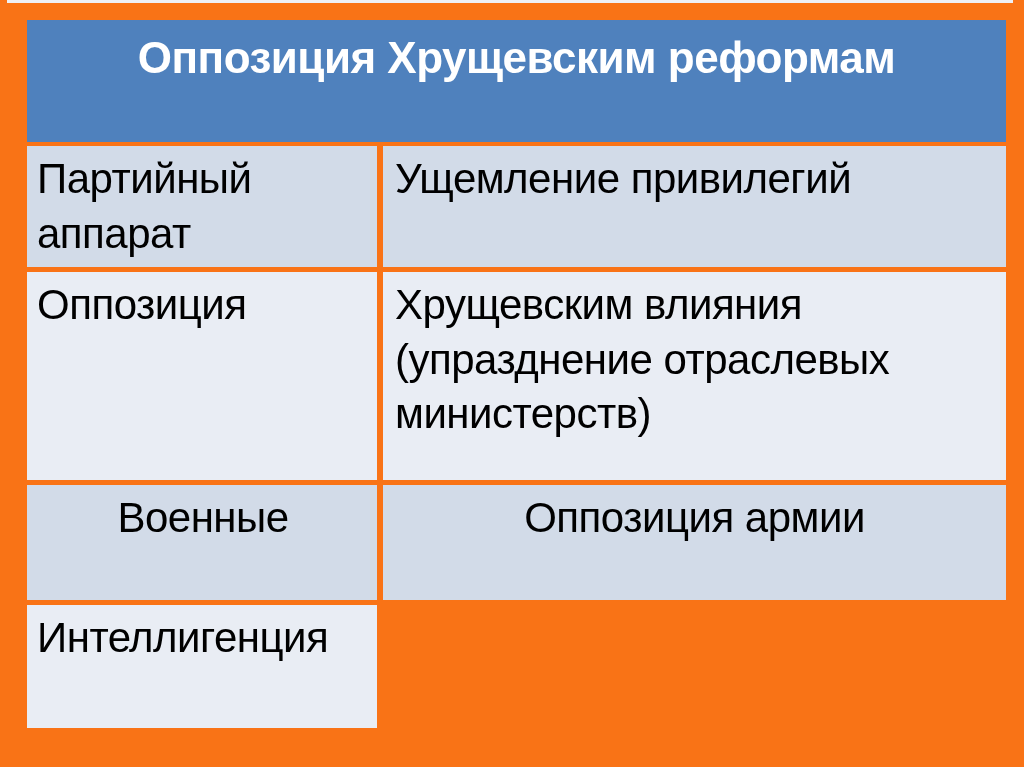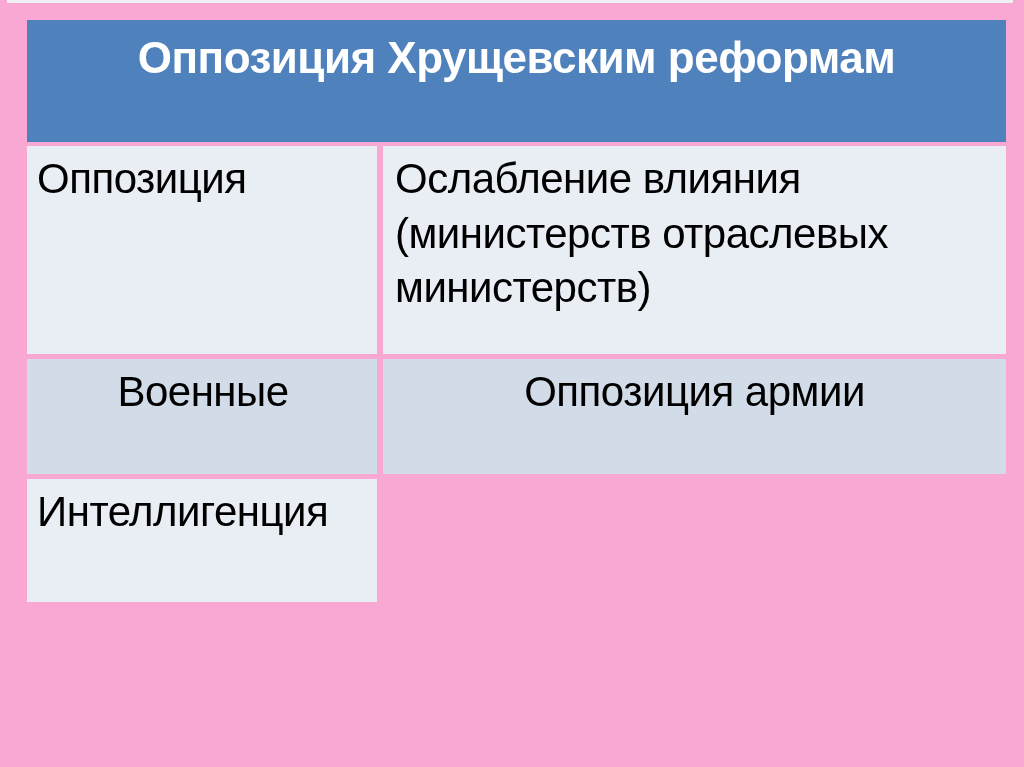--- a/index.html
+++ b/index.html
@@ -4,21 +4,21 @@
 <style>
   html, body {
     margin: 0;
     padding: 0;
     background: #ffffff;
   }
   .slide {
     position: relative;
     width: 1024px;
     height: 767px;
-    background: #f9a8d4;
+    background: #f97316;
     overflow: hidden;
     font-family: "Liberation Sans", sans-serif;
   }
   .top-line {
     position: absolute;
     top: 0;
     left: 7px;
     width: 1006px;
     height: 3px;
     background: #eef0f5;
@@ -85,24 +85,28 @@
 <div class="slide">
 
   <div class="top-line"></div>
 
   <div class="header">
     <div class="title">Оппозиция Хрущевским реформам</div>
   </div>
 
   <div class="table">
 
+    <div class="row r1">
+      <div class="cell left band-dark">Партийный аппарат</div>
+      <div class="cell right band-dark">Ущемление привилегий</div>
+    </div>
 
     <div class="row r2">
       <div class="cell left band-light">Оппозиция</div>
-      <div class="cell right band-light">Ослабление влияния (министерств отраслевых министерств)</div>
+      <div class="cell right band-light">Хрущевским влияния (упразднение отраслевых министерств)</div>
     </div>
 
     <div class="row r3">
       <div class="cell left band-dark">Военные</div>
       <div class="cell right band-dark">Оппозиция армии</div>
     </div>
 
     <div class="row r4">
       <div class="cell left band-light">Интеллигенция</div>
     </div>

